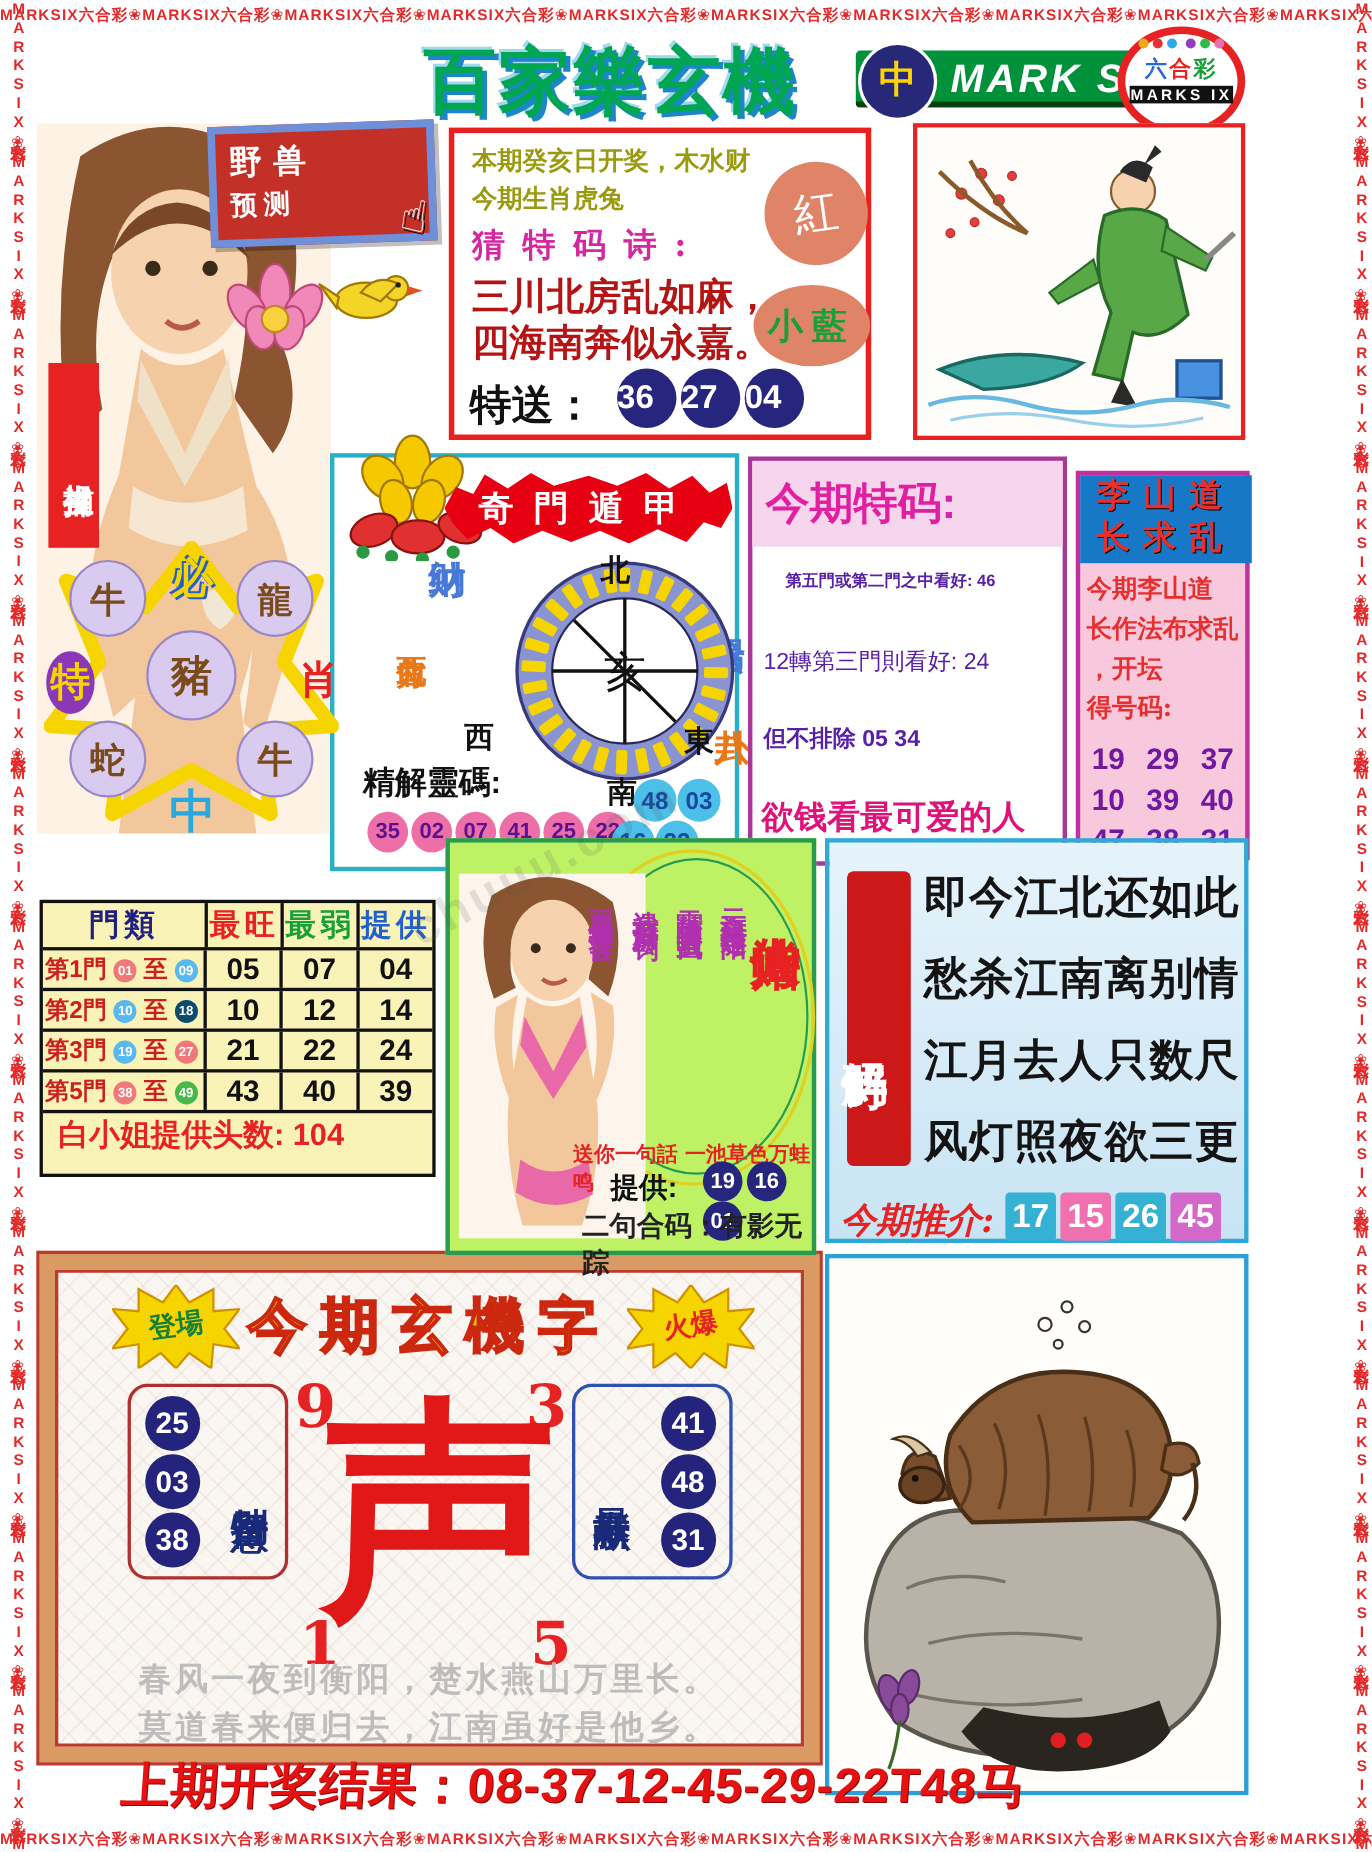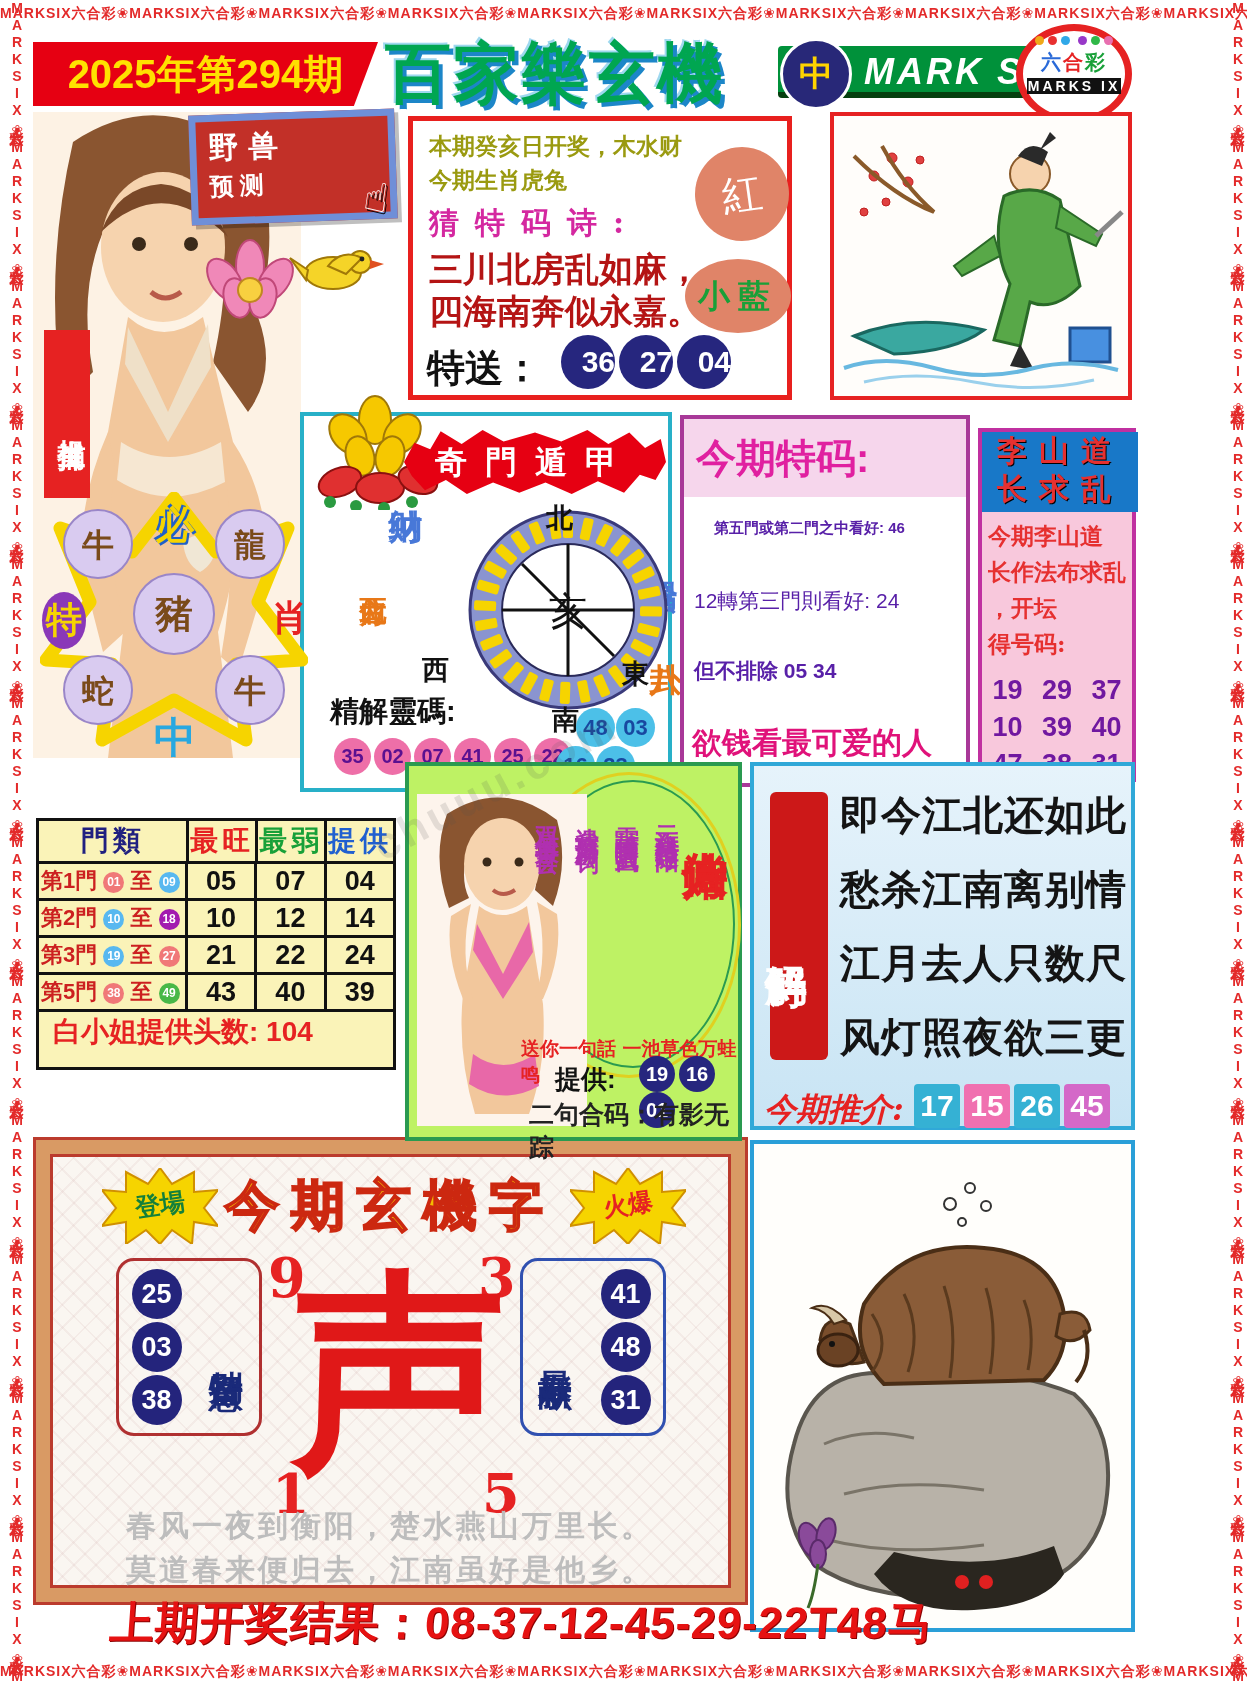--- a/index.html
+++ b/index.html
@@ -42,21 +42,21 @@
   
   .tipbox{left:408px;top:116px;width:384px;height:284px;border:5px solid #e8201e;background:#fff;box-sizing:border-box;z-index:4;}
   .tip1{left:16px;top:10px;color:#9a9a10;font-weight:bold;font-size:23px;}
   .tip2{left:16px;top:44px;color:#9a9a10;font-weight:bold;font-size:23px;}
   .tiplabel{left:16px;top:82px;color:#d428a0;font-weight:900;font-size:30px;letter-spacing:16px;}
   .tippoem1{left:16px;top:126px;color:#b41414;font-size:34px;font-weight:bold;}
   .tippoem2{left:16px;top:168px;color:#b41414;font-size:34px;font-weight:bold;}
   .tesong{left:14px;top:222px;color:#111;font-weight:900;font-size:38px;}
   .tsballs{left:148px;top:214px;}
   .tsballs span{display:inline-block;width:54px;height:54px;border-radius:50%;background:#26267e;color:#fff;
-                font-weight:900;font-size:30px;line-height:54px;text-align:right;margin-right:4px;}
+                font-weight:900;font-size:30px;line-height:54px;text-align:left;margin-right:4px;}
   .redcirc{left:282px;top:26px;width:94px;height:94px;border-radius:50%;background:#e08468;color:#fff;
            font-size:40px;line-height:94px;text-align:center;transform:rotate(-8deg);}
   .bluee{left:272px;top:138px;width:106px;height:74px;border-radius:50%;background:#e08468;color:#18a038;
          font-size:32px;font-weight:bold;line-height:74px;text-align:center;letter-spacing:8px;}
   
   .illu1{left:830px;top:112px;width:302px;height:288px;border:4px solid #e62222;box-sizing:border-box;background:#fff;}
   
   .qimen{left:300px;top:412px;width:372px;height:380px;border:4px solid #28b0c8;box-sizing:border-box;background:#fff;z-index:3;}
   .qbanner{left:100px;top:14px;width:262px;height:64px;background:#e60012;color:#fff;font-size:32px;font-weight:900;
            letter-spacing:18px;text-align:center;line-height:64px;
@@ -161,21 +161,20 @@
 </head>
 <body>
 
 <div id="page">
 
   <div class="abs bstrip h" style="top:0;">MARKSIX六合彩❀MARKSIX六合彩❀MARKSIX六合彩❀MARKSIX六合彩❀MARKSIX六合彩❀MARKSIX六合彩❀MARKSIX六合彩❀MARKSIX六合彩❀MARKSIX六合彩❀MARKSIX六合彩❀MARKSIX六合彩❀MARKSIX六合彩❀</div>
   <div class="abs bstrip h" style="top:1658px;">MARKSIX六合彩❀MARKSIX六合彩❀MARKSIX六合彩❀MARKSIX六合彩❀MARKSIX六合彩❀MARKSIX六合彩❀MARKSIX六合彩❀MARKSIX六合彩❀MARKSIX六合彩❀MARKSIX六合彩❀MARKSIX六合彩❀MARKSIX六合彩❀</div>
   <div class="abs bstrip v vrl" style="left:0;">MARKSIX六合彩❀MARKSIX六合彩❀MARKSIX六合彩❀MARKSIX六合彩❀MARKSIX六合彩❀MARKSIX六合彩❀MARKSIX六合彩❀MARKSIX六合彩❀MARKSIX六合彩❀MARKSIX六合彩❀MARKSIX六合彩❀MARKSIX六合彩❀MARKSIX六合彩❀MARKSIX六合彩❀</div>
   <div class="abs bstrip v vrl" style="left:1221px;">MARKSIX六合彩❀MARKSIX六合彩❀MARKSIX六合彩❀MARKSIX六合彩❀MARKSIX六合彩❀MARKSIX六合彩❀MARKSIX六合彩❀MARKSIX六合彩❀MARKSIX六合彩❀MARKSIX六合彩❀MARKSIX六合彩❀MARKSIX六合彩❀MARKSIX六合彩❀MARKSIX六合彩❀</div>
 
-  <div class="abs issue">2025年第294期</div>
   <div class="abs mtitle serif">百家樂玄機</div>
   <div class="abs hkbar">MARK SIX</div>
   <div class="abs hklogo serif">中</div>
   <div class="abs seal">
     <div class="dots">
       <span style="background:#f0a818"></span><span style="background:#e83030"></span><span style="background:#30a8e8"></span>
       <span style="background:#9838c8"></span><span style="background:#30b848"></span><span style="background:#e86fb0"></span>
     </div>
     <div class="zi"><b>六</b><b>合</b><b>彩</b></div>
     <div class="strip">MARKS IX</div>
@@ -413,21 +412,21 @@
           <span class="ball" style="background: rgb(88, 184, 240);">09</span>
         </div>
         <div class="c v">05</div>
         <div class="c v">07</div>
         <div class="c v">04</div>
       </div>
         <div class="trow">
         <div class="c gate"><span>第2門</span>
           <span class="ball" style="background: rgb(88, 184, 240);">10</span>
           <span>至</span>
-          <span class="ball" style="background: #a21caf;">18</span>
+          <span class="ball" style="background: #0c4a6e;">18</span>
         </div>
         <div class="c v">10</div>
         <div class="c v">12</div>
         <div class="c v">14</div>
       </div>
         <div class="trow">
         <div class="c gate"><span>第3門</span>
           <span class="ball" style="background: rgb(88, 184, 240);">19</span>
           <span>至</span>
           <span class="ball" style="background: rgb(240, 120, 120);">27</span>

